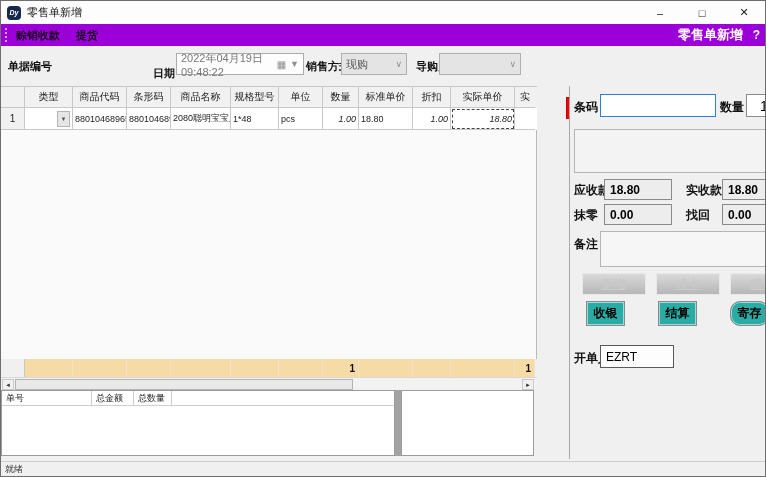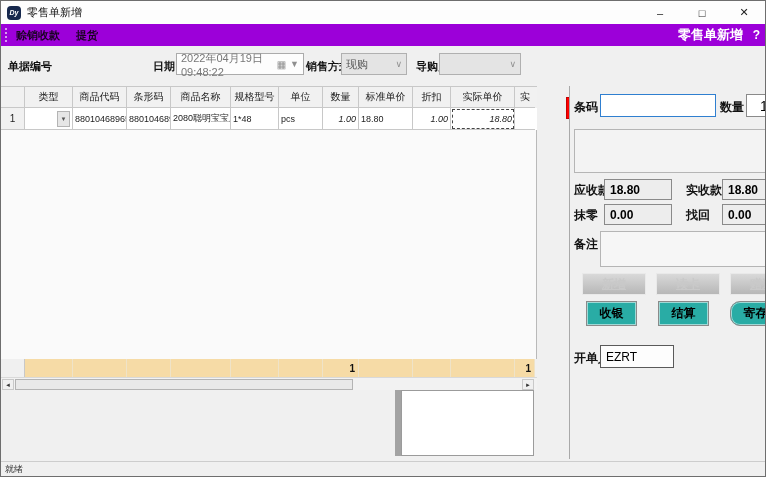--- a/index.html
+++ b/index.html
@@ -69,21 +69,21 @@
   
   .side-panel { position:absolute; left:536px; top:2px; width:230px; height:373px; background:#f0f0f0; border-left:1px solid #a9a9a9;margin-left:32px; }
   .plabel { position:absolute; font-size:12px; font-weight:bold; color:#111; }
   .pbox { position:absolute; font-size:12px; display:flex; align-items:center; padding:0 5px; }
   .barcode-inp { left:30px; top:8px; width:116px; height:23px; background:#fff; border:1px solid #2f7fd0; }
   .qty-inp { left:176px; top:8px; width:36px; height:23px; background:#fff; border:1px solid #8a8a8a; font-size:14px; justify-content:center; }
   .display-box { position:absolute; left:4px; top:43px; width:216px; height:44px; background:#f3f3f3; border:1px solid #b5b5b5; }
   .val-box { background:#ededed; border:1px solid #8a8a8a; font-weight:bold; color:#000; height:21px; }
   .remark-box { position:absolute; left:30px; top:145px; width:190px; height:36px; background:#f6f6f6; border:1px solid #b5b5b5; }
   .btn-disabled { position:absolute; top:187px; width:64px; height:22px; background:linear-gradient(#d9d9d9,#b7b7b7); border:1px solid #e9e9e9; color:#c9c9c9; font-size:12px; font-weight:bold; display:flex; align-items:center; justify-content:center;text-decoration:underline; }
-  .btn-teal { position:absolute; top:215px; width:51px; height:25px; background:#29aca5; border:1px solid #8a8a8a; box-shadow:inset 0 0 0 1px rgba(255,255,255,.55); color:#000; font-size:12px; font-weight:bold; display:flex; align-items:center; justify-content:center; }
+  .btn-teal { position:absolute; top:215px; width:39px; height:25px; background:#29aca5; border:1px solid #8a8a8a; box-shadow:inset 0 0 0 1px rgba(255,255,255,.55); color:#000; font-size:12px; font-weight:bold; display:flex; align-items:center; justify-content:center; }
   .creator-inp { left:30px; top:259px; width:74px; height:23px; background:#fdfdfd; border:1px solid #5a5a5a; color:#000; }
   .created-box { left:114px; top:259px; width:112px; height:23px; background:#ededed; border:1px solid #9a9a9a; color:#000; }
 
   
   .statusbar { position:absolute; left:0; top:460px; width:100%; height:16px; background:#f0f0f0; border-top:1px solid #cdcdcd; display:flex; align-items:center; padding-left:4px; font-size:9px; color:#333; }
 </style>
 </head>
 <body>
 
 <div class="window">
@@ -102,21 +102,21 @@
     <span class="grip"></span>
     <span class="menu-item">赊销收款</span>
     <span class="menu-item">提货</span>
     <span class="menubar-title">零售单新增</span>
     <span class="menu-help">?</span>
   </div>
 
   <div class="formrow">
     <span class="flabel" style="left:7px;">单据编号</span>
 
-    <span class="flabel" style="left:152px;">日期</span>
+    <span class="flabel" style="left:152px;margin-top:7px;">日期</span>
     <div class="fbox datebox" style="left:175px; width:128px;">
       <span>2022年04月19日 09:48:22</span>
       <span style="display:flex; align-items:center;">
         <span class="cal-ico">▦</span>
         <span class="caret">▼</span>
       </span>
     </div>
 
     <span class="flabel" style="left:305px;">销售方式</span>
     <div class="fbox combo" style="left:340px; width:66px;">
@@ -186,20 +186,27 @@
         <div class="tc c11">1</div>
       </div>
 
       <div class="hscroll">
         <div class="h-arrow" style="left:1px;">◄</div>
         <div class="h-thumb"></div>
         <div class="h-arrow" style="left:521px;">►</div>
       </div>
 
       <div class="bottom-grid">
+        <div class="bg-left">
+          <div class="bg-header">
+            <div class="bg-hc bh0">单号</div>
+            <div class="bg-hc bh1">总金额</div>
+            <div class="bg-hc bh2">总数量</div>
+          </div>
+        </div>
         <div class="bg-divider"></div>
         <div class="bg-right"></div>
       </div>
     </div>
 
     <div class="side-panel">
       <span class="plabel" style="left:4px; top:13px;">条码</span>
       <div class="pbox barcode-inp"></div>
       <span class="plabel" style="left:150px; top:13px;">数量</span>
       <div class="pbox qty-inp">1</div>

